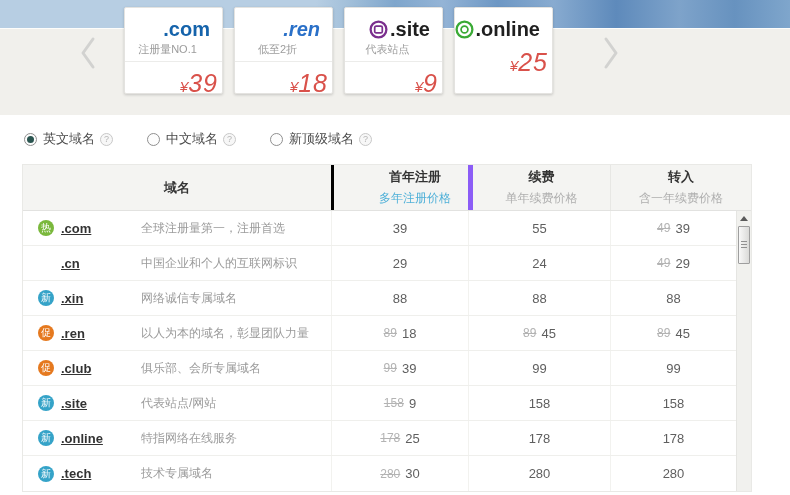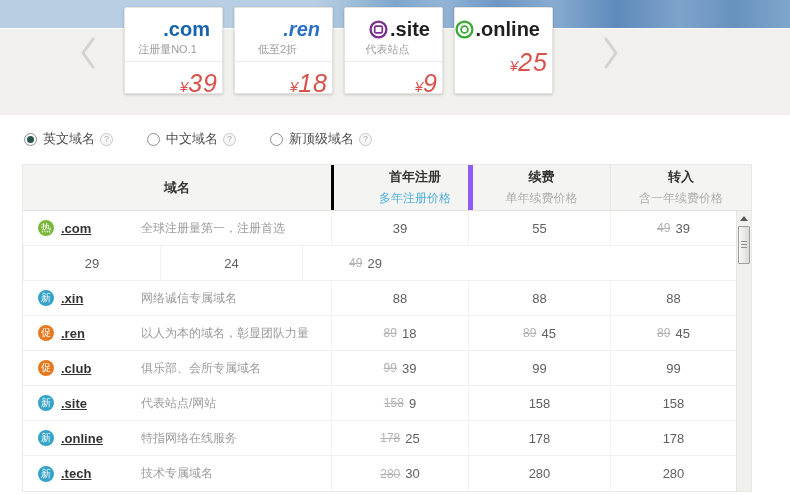--- a/index.html
+++ b/index.html
@@ -217,20 +217,25 @@
 
         <span>55</span>
       </div>
       <div class="td-num td-transfer">
         <span class="old">49</span>
         <span>39</span>
       </div>
     </div>
 
     <div class="tr">
+      <div class="td-domain">
+        <span class="badge badge-none"></span>
+        <a class="tld-link">.cn</a>
+        <span class="desc">中国企业和个人的互联网标识</span>
+      </div>
       <div class="td-num td-first">
 
         <span>29</span>
       </div>
       <div class="td-num td-renew">
 
         <span>24</span>
       </div>
       <div class="td-num td-transfer">
         <span class="old">49</span>

